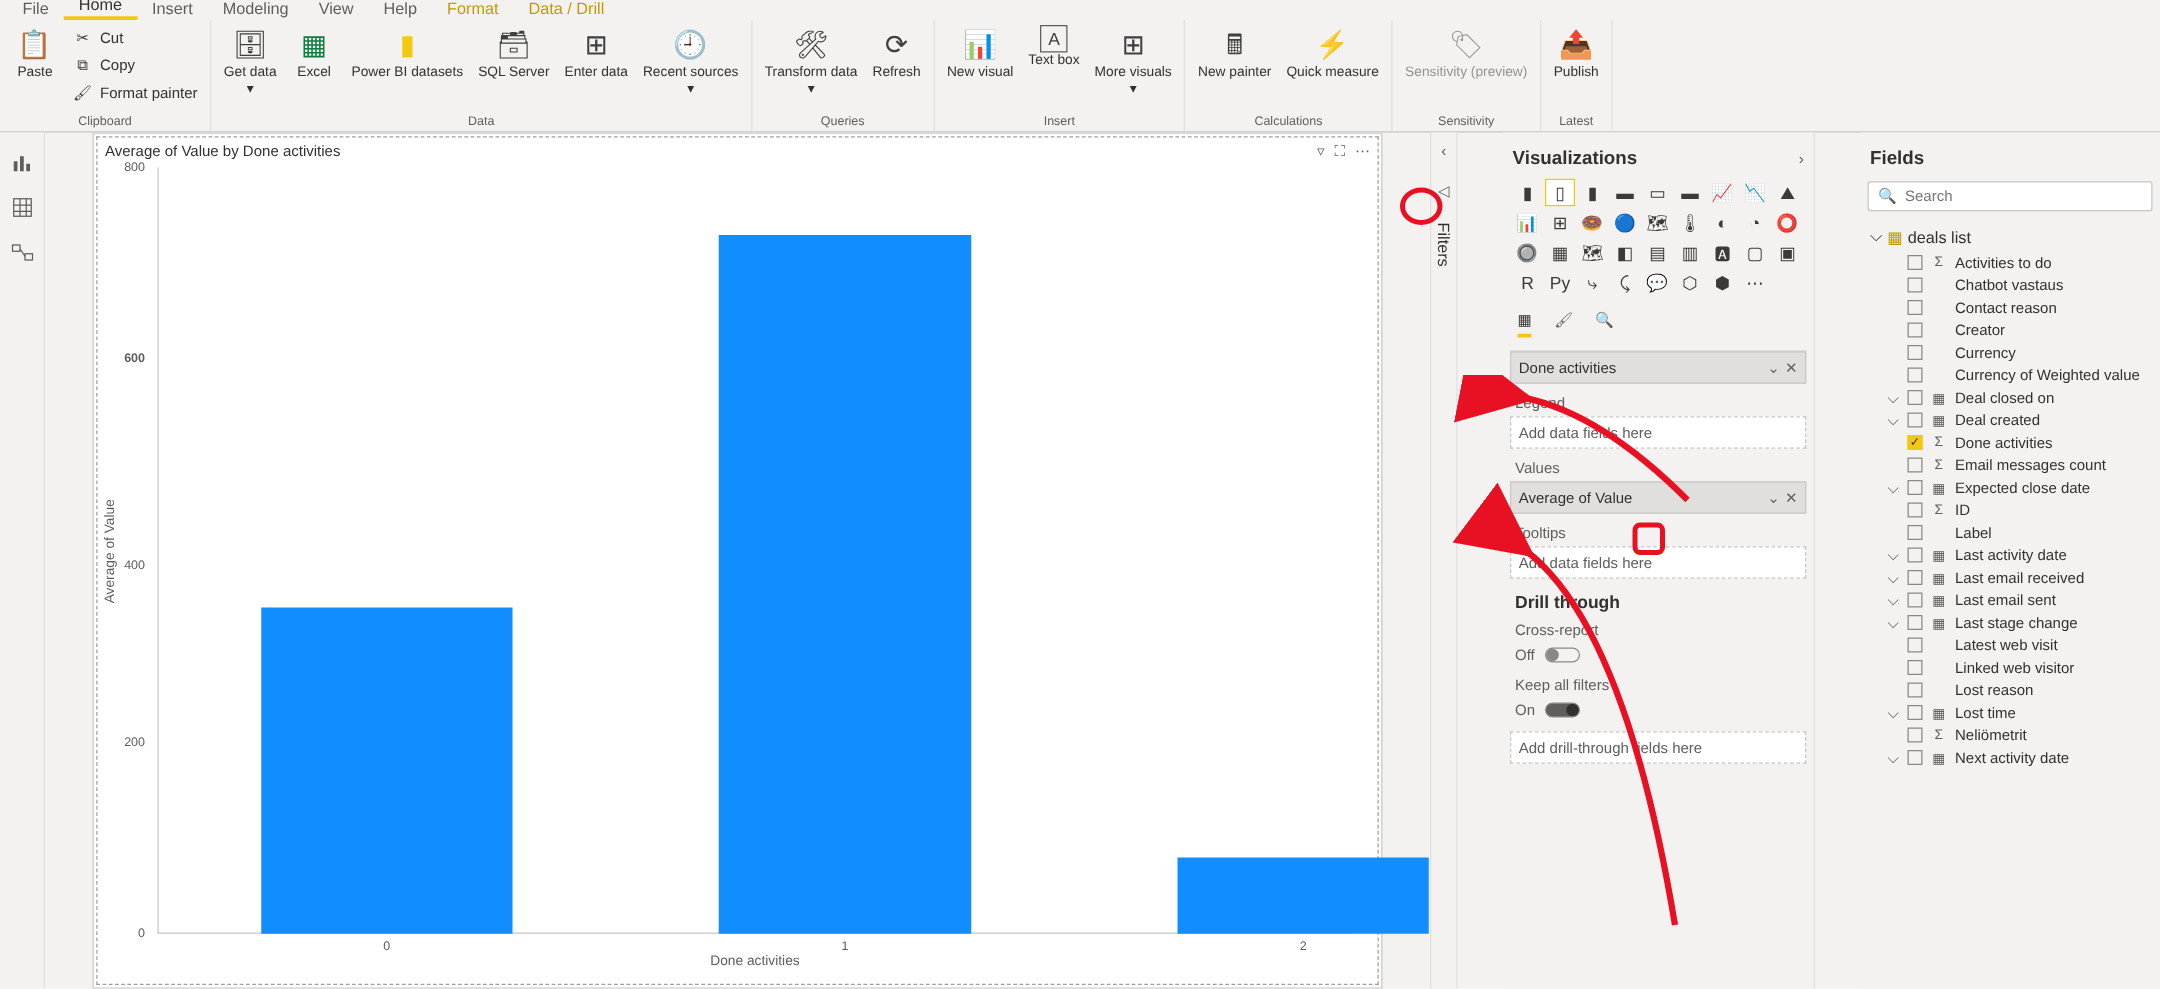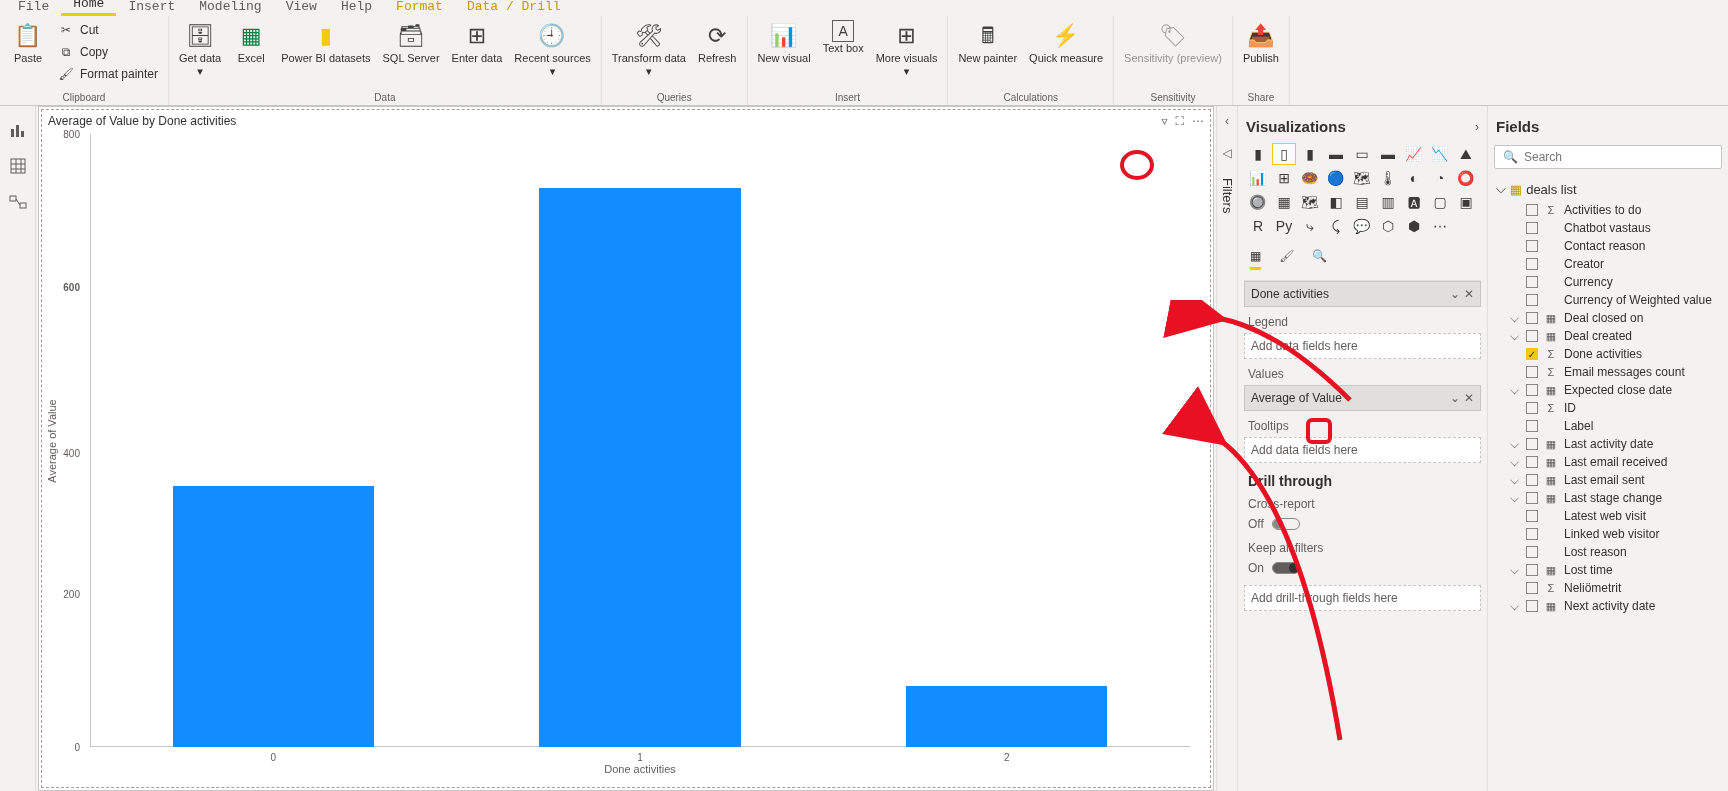--- a/index.html
+++ b/index.html
@@ -1,36 +1,36 @@
 <!DOCTYPE html>
 <html><head>
 <meta charset="utf-8">
 <style>
 * { box-sizing: border-box; margin: 0; padding: 0; font-family: "Segoe UI", sans-serif; }
 body { background: #f3f2f1; width: 1728px; height: 791px; overflow: hidden; font-size: 12px; color: #323130; position: relative; }
 
 
 .menu-tabs { display: flex; align-items: flex-end; height: 16px; padding-left: 6px; background: #f3f2f1; }
-.menu-tab { padding: 0 12px 2px 12px; font-size: 13px; color: #605e5c; cursor: pointer; font-family: Liberation Mono, monospace; }
+.menu-tab { padding: 0 12px 2px 12px; font-size: 13px; color: #605e5c; cursor: pointer; }
 .menu-tab.active { color: #323130; border-bottom: 3px solid #f2c811; }
 .menu-tab.highlight { color: #c19c00; }
 
 
 .ribbon { display: flex; background: #f3f2f1; border-bottom: 1px solid #c8c6c4; height: 90px; }
 .ribbon-group { display: flex; flex-direction: column; align-items: center; padding: 2px 6px 0 6px; border-right: 1px solid #e1dfdd; }
 .group-body { display: flex; align-items: flex-start; gap: 4px; flex: 1; }
 .group-label { font-size: 10px; color: #605e5c; padding: 2px 0; }
 .rbtn { display: flex; flex-direction: column; align-items: center; justify-content: flex-start; min-width: 44px; padding: 2px 4px; text-align: center; font-size: 11px; color: #323130; cursor: pointer; line-height: 1.2; }
 .rbtn .ico { width: 32px; height: 32px; display: flex; align-items: center; justify-content: center; font-size: 22px; color: #404040; }
 .rbtn-sm { display: flex; align-items: center; gap: 6px; padding: 2px 4px; font-size: 12px; cursor: pointer; color: #323130; }
 .rbtn-sm .sico { width: 16px; height: 16px; display: inline-flex; align-items: center; justify-content: center; color: #404040; }
 .clip-col { display: flex; flex-direction: column; gap: 2px; padding-top: 2px; }
 
 
-.main { display: flex; height: calc(791px - 106px); }
+.main { display: flex; height: calc(791px - 106px); gap: 36px; }
 
 
 .left-rail { width: 36px; background: #f3f2f1; border-right: 1px solid #e1dfdd; display: flex; flex-direction: column; align-items: center; gap: 12px; padding-top: 12px; }
 .rail-btn { width: 24px; height: 24px; display: flex; align-items: center; justify-content: center; color: #605e5c; cursor: pointer; }
 
 
 .canvas-wrap { flex: 1; background: #fff; position: relative; border: 1px solid #c8c6c4; margin: 0 2px; }
 .visual { position: absolute; left: 2px; top: 2px; right: 2px; bottom: 2px; border: 1px dashed #a19f9d; }
 .visual-title { position: absolute; top: 4px; left: 6px; font-size: 12px; color: #323130; }
 .visual-icons { position: absolute; top: 4px; right: 6px; display: flex; gap: 8px; color: #605e5c; }
@@ -224,21 +224,21 @@
     <div class="group-label">Sensitivity</div>
   </div>
 
   <div class="ribbon-group">
     <div class="group-body">
       <div class="rbtn">
           <span class="ico">📤</span>
           <span>Publish</span>
         </div>
     </div>
-    <div class="group-label">Share</div>
+    <div class="group-label">Latest</div>
   </div>
 </div>
 
 <div class="main">
 
   <div class="left-rail">
     <div class="rail-btn">
         <svg width="18" height="18" viewBox="0 0 18 18">
           <rect x="2" y="8" width="3" height="8" fill="#605e5c"></rect>
           <rect x="7" y="4" width="3" height="12" fill="#605e5c"></rect>

